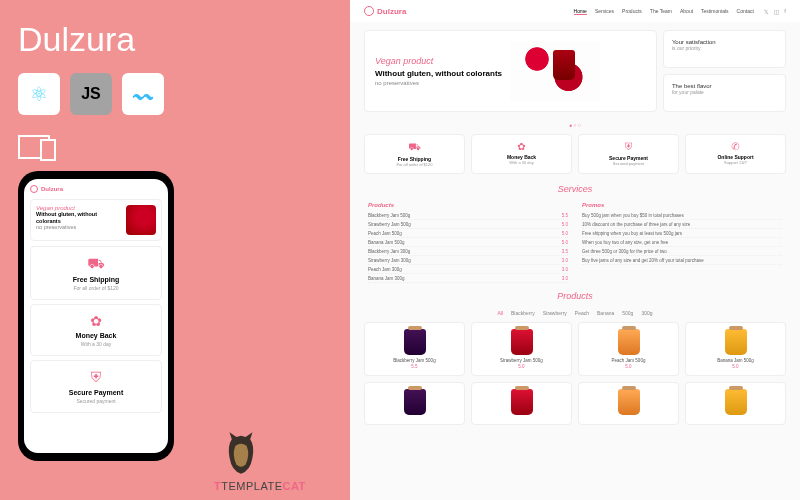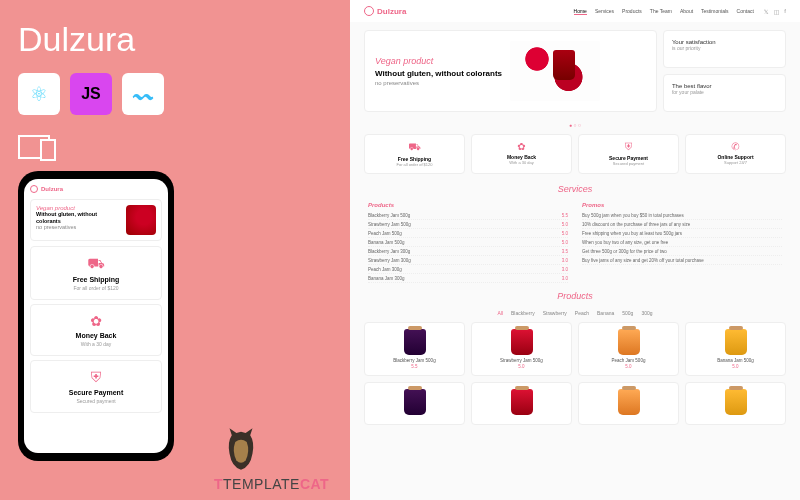--- a/index.html
+++ b/index.html
@@ -2,39 +2,39 @@
 <html><head>
 <meta charset="utf-8">
 <style>
 *{margin:0;padding:0;box-sizing:border-box;font-family:Arial,sans-serif}
 body{background:#f0f0f0;width:800px;height:500px;overflow:hidden}
 .promo{position:absolute;left:0;top:0;width:350px;height:500px;background:#f19392;padding:20px 18px}
 .promo h1{color:#fff;font-size:34px;font-weight:400;margin-bottom:14px}
 .techs{display:flex;gap:10px;margin-bottom:20px}
 .tech{width:42px;height:42px;background:#fff;border-radius:6px;display:flex;align-items:center;justify-content:center;font-size:20px}
 .tech.react{color:#61dafb}
-.tech.js{background:#d946ef;color:#000;font-weight:bold;font-size:16px}
+.tech.js{background:#a3a3a3;color:#000;font-weight:bold;font-size:16px}
 .tech.tw{color:#38bdf8}
 .resp{display:flex;align-items:center;gap:8px;color:#fff;font-size:18px;margin-bottom:12px}
 .resp-ic{width:32px;height:24px;border:2px solid #fff;position:relative}
 .resp-ic::after{content:"";position:absolute;right:-8px;bottom:-4px;width:12px;height:18px;border:2px solid #fff;background:#f19392}
 .phone{width:156px;height:290px;background:#000;border-radius:20px;padding:8px 6px}
 .phone-sc{width:100%;height:100%;background:#fff;border-radius:14px;overflow:hidden;padding:6px;font-size:6px}
 .ph-h{display:flex;align-items:center;gap:3px;color:#e68;font-weight:bold;margin-bottom:6px}
 .ph-hero{border:1px solid #eee;border-radius:4px;padding:5px;margin-bottom:5px;display:flex;gap:4px}
 .ph-hero-t .vp{color:#e68;font-style:italic;font-size:6px}
 .ph-hero-t .hl{font-weight:bold;font-size:5.5px;line-height:1.2}
 .ph-jam{width:30px;height:30px;background:radial-gradient(circle at 60% 40%,#c02 30%,#900);border-radius:4px;margin-left:auto}
 .ph-card{border:1px solid #eee;border-radius:4px;padding:8px;text-align:center;margin-bottom:4px}
 .ph-card .ic{color:#e68;font-size:14px}
 .ph-card .t{font-weight:bold;font-size:7px;margin-top:3px}
 .ph-card .s{font-size:5px;color:#999;margin-top:2px}
 .cat{position:absolute;left:214px;bottom:8px;width:54px;text-align:center}
 .cat svg{width:46px;height:46px}
-.cat-t{font-size:14px;color:#444;letter-spacing:0.5px}
+.cat-t{font-size:11px;color:#444;letter-spacing:0.5px}
 .cat-t b{color:#e68}
 .site{position:absolute;left:350px;top:0;width:450px;height:500px;background:#fafafa;overflow:hidden;font-size:5px}
 .nav{display:flex;align-items:center;padding:6px 14px;gap:10px;background:#fff}
 .logo{color:#e68;font-weight:bold;font-size:8px;display:flex;align-items:center;gap:3px}
 .logo-ic{width:10px;height:10px;border:1.5px solid #e68;border-radius:50%}
 .navlinks{display:flex;gap:8px;margin-left:auto;font-size:5px;color:#555}
 .navlinks span.act{color:#000;border-bottom:1px solid #e68}
 .soc{display:flex;gap:5px;color:#999;font-size:6px}
 .hero{display:flex;gap:6px;padding:8px 14px}
 .hero-main{flex:2.2;background:#fff;border:1px solid #eee;border-radius:4px;padding:10px;display:flex;align-items:center;gap:8px}

